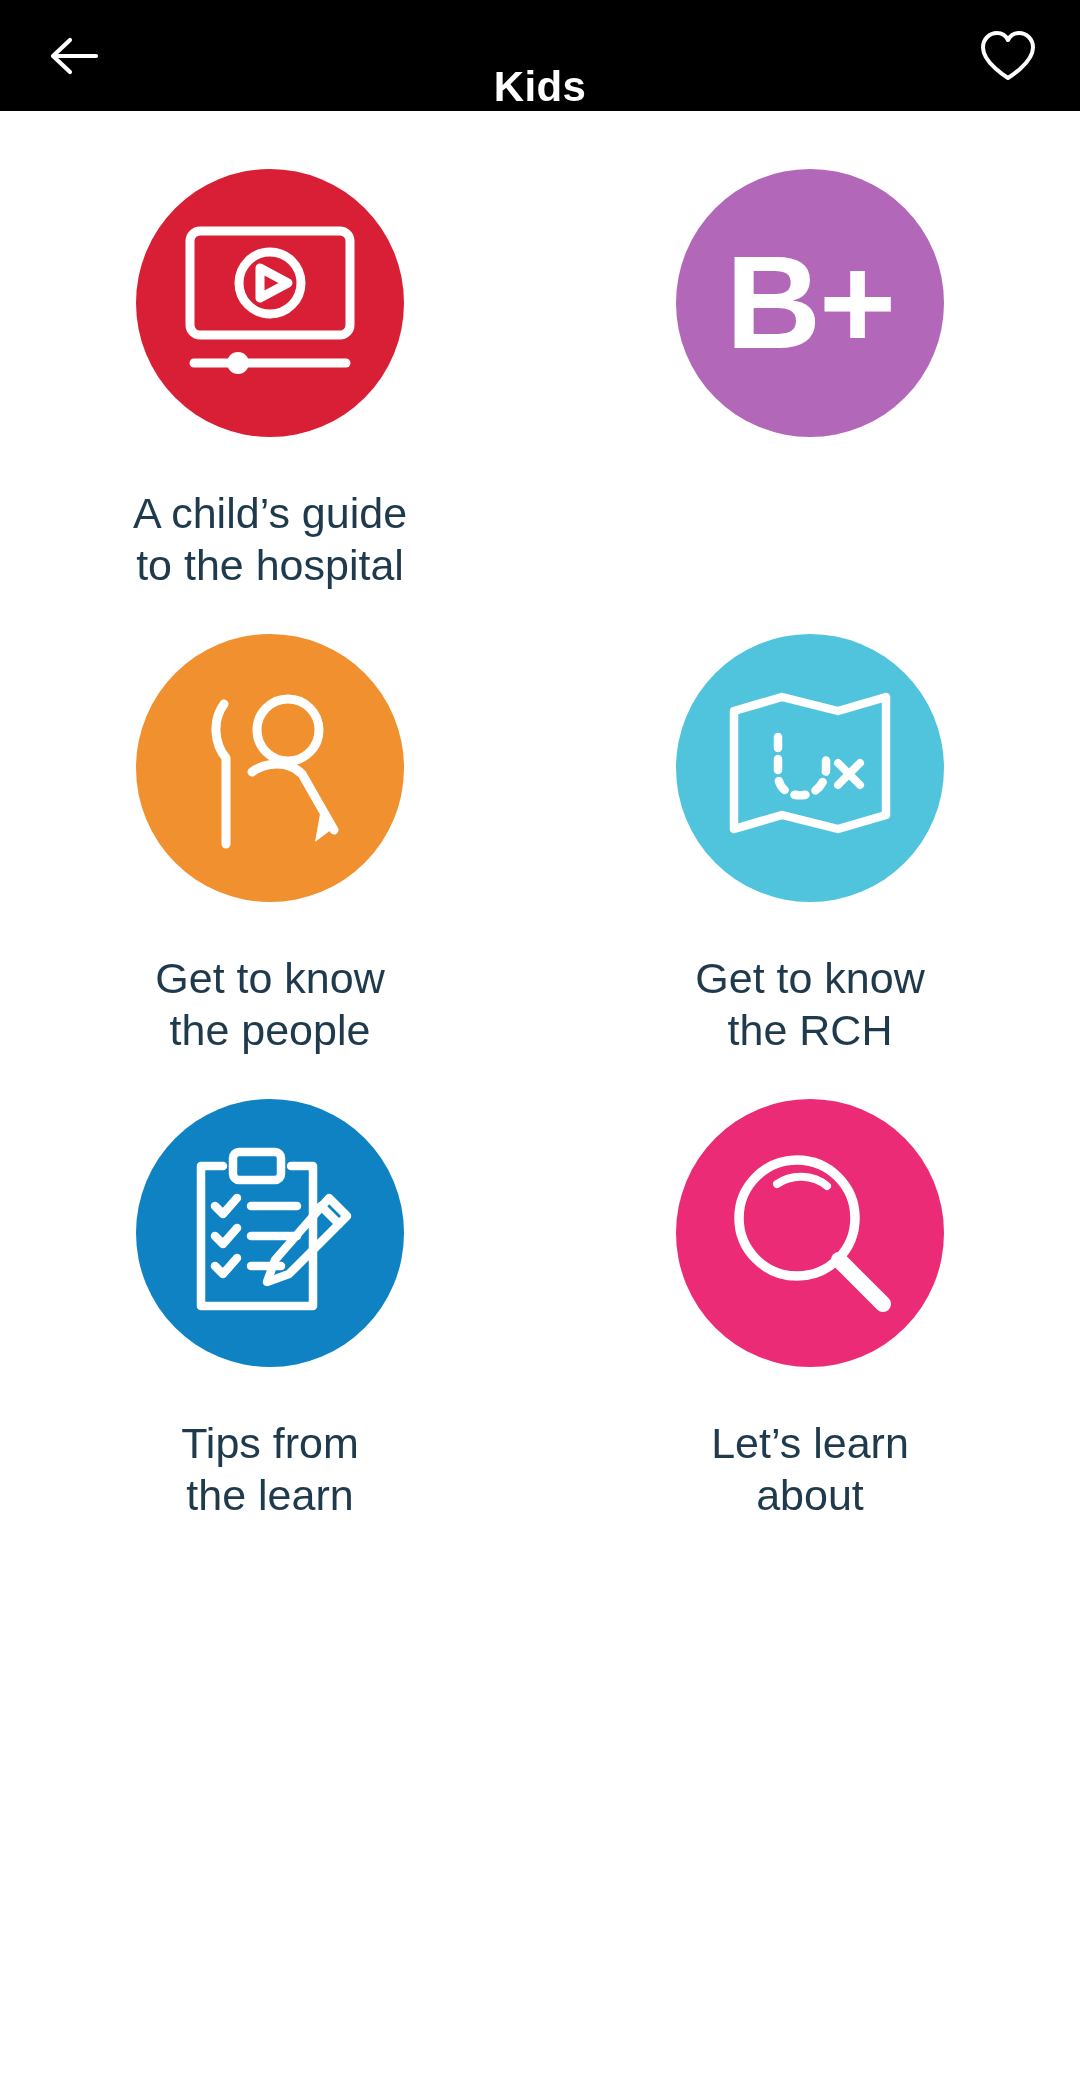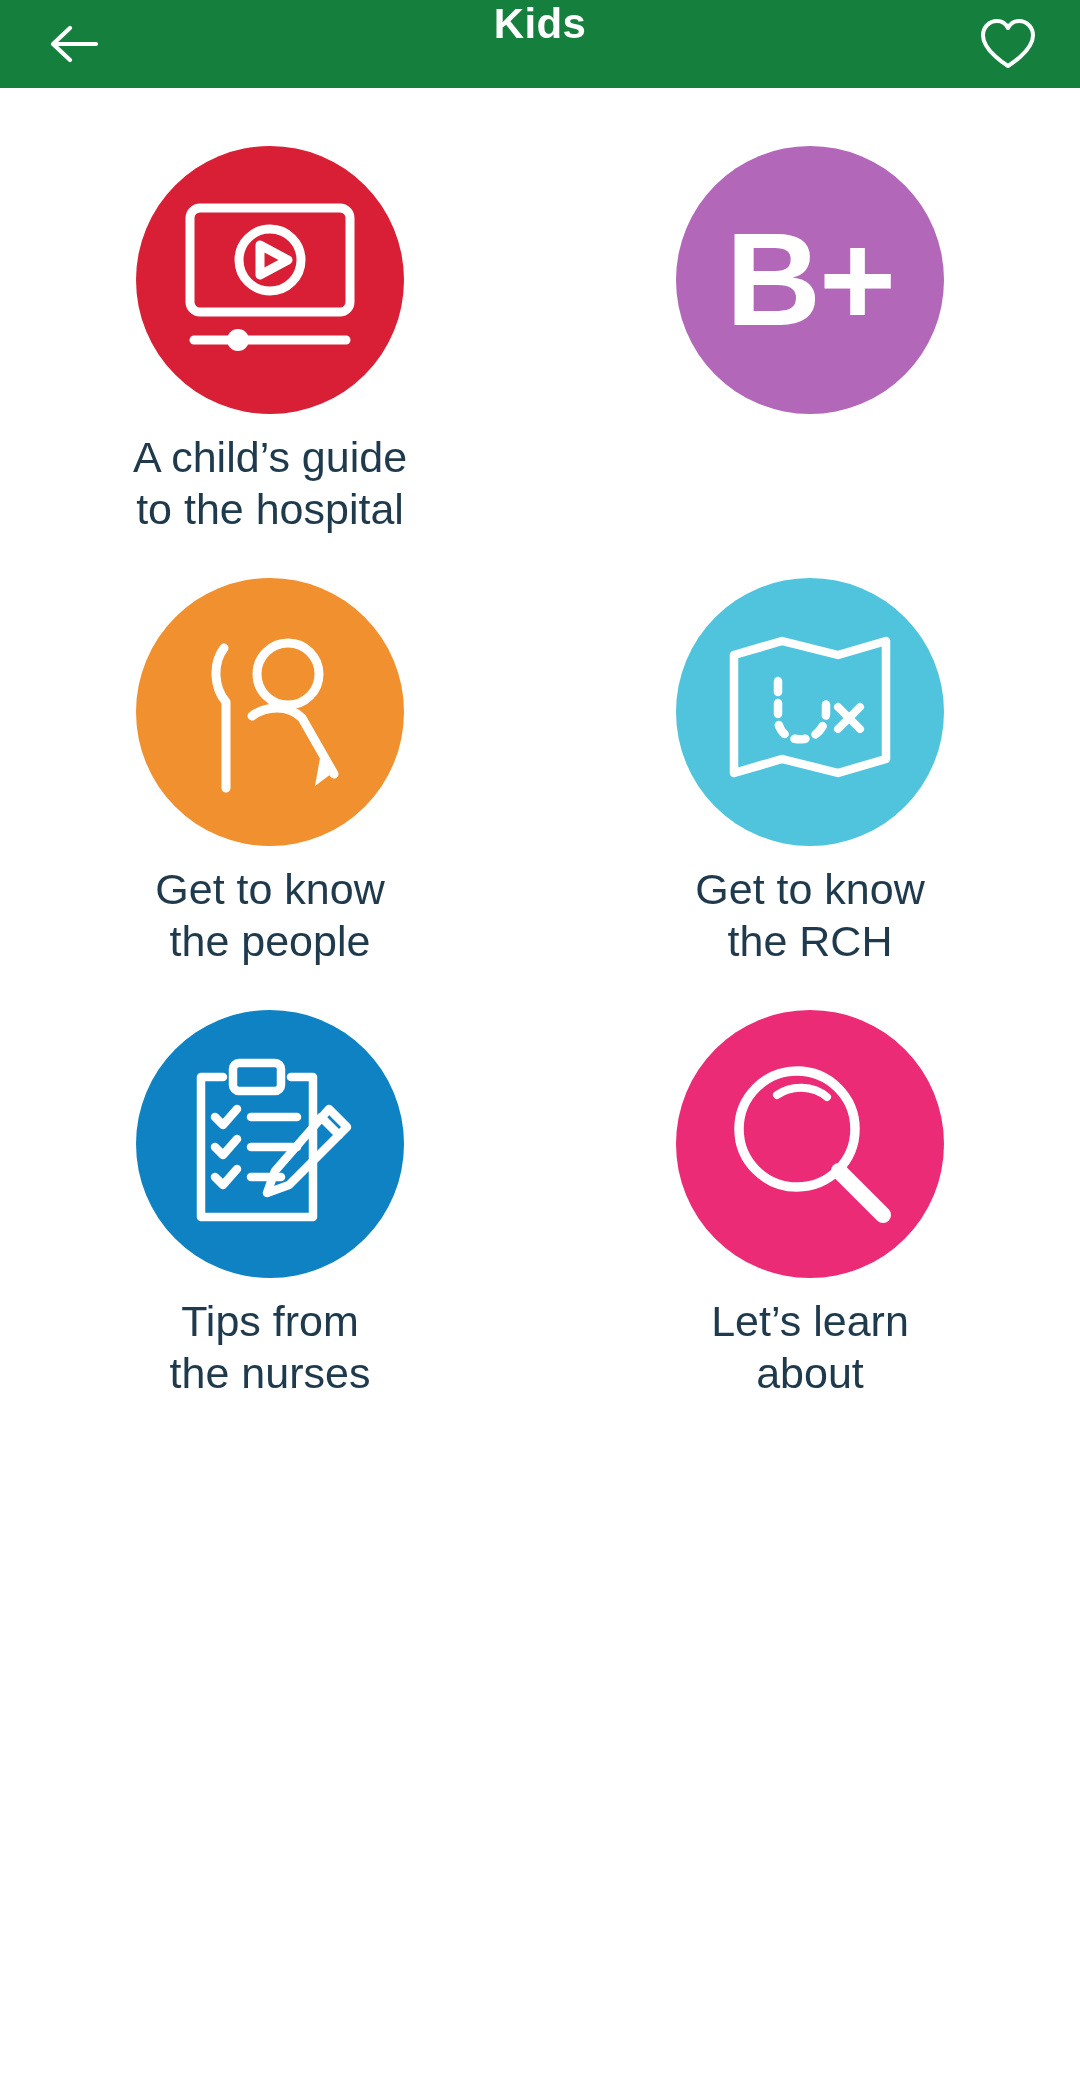--- a/index.html
+++ b/index.html
@@ -6,23 +6,23 @@
   html, body {
     width:1080px; height:2100px;
     background:#ffffff;
     font-family:"Liberation Sans", sans-serif;
     overflow:hidden;
   }
 
   
   .appbar{
     position:relative;
-    width:1080px; height:88px;
-    background:#15803d;
-    display:flex; align-items:flex-start;
+    width:1080px; height:111px;
+    background:#000000;
+    display:flex; align-items:flex-end;
   }
   .appbar-back{
     position:absolute; left:38px; top:50%;
     transform:translateY(-50%);
     width:72px; height:72px;
     display:flex; align-items:center; justify-content:center;
     cursor:pointer;
   }
   .appbar-title{
     width:100%; text-align:center;
@@ -51,21 +51,21 @@
     align-items:center;
     cursor:pointer;
     user-select:none;
   }
   .tile-circle{
     width:268px; height:268px;
     border-radius:50%;
     display:flex; align-items:center; justify-content:center;
   }
   .tile-label{
-    margin-top:17px;
+    margin-top:50px;
     text-align:center;
     color:#1e3a4c;
     font-size:43px;
     line-height:1.22;
     font-weight:400;
     max-width:330px;
     white-space:pre-line;
   }
 
   .icon-svg{ display:block; }
@@ -157,21 +157,21 @@
         <line x1="70" y1="62" x2="116" y2="62"></line>
         <polyline points="34,92 42,100 56,84"></polyline>
         <line x1="70" y1="92" x2="116" y2="92"></line>
         <polyline points="34,122 42,130 56,114"></polyline>
         <line x1="70" y1="122" x2="100" y2="122"></line>
         <path d="M148 54 L166 72 L108 130 L86 138 L94 116 Z"></path>
         <line x1="140" y1="62" x2="158" y2="80"></line>
       </svg>
     </div>
     <div class="tile-label">Tips from
-the nurses</div>
+the learn</div>
   </div>
 
   <div class="tile">
     <div class="tile-circle" style="background:#EC2B76">
       <svg class="icon-svg" width="170" height="170" viewBox="0 0 170 170" fill="none" stroke="#ffffff" stroke-width="9.5" stroke-linecap="round" stroke-linejoin="round">
         <circle cx="72" cy="70" r="58"></circle>
         <path d="M52 36 C66 26 88 26 102 38" stroke-width="8"></path>
         <line x1="114" y1="112" x2="158" y2="156" stroke-width="16"></line>
       </svg>
     </div>

